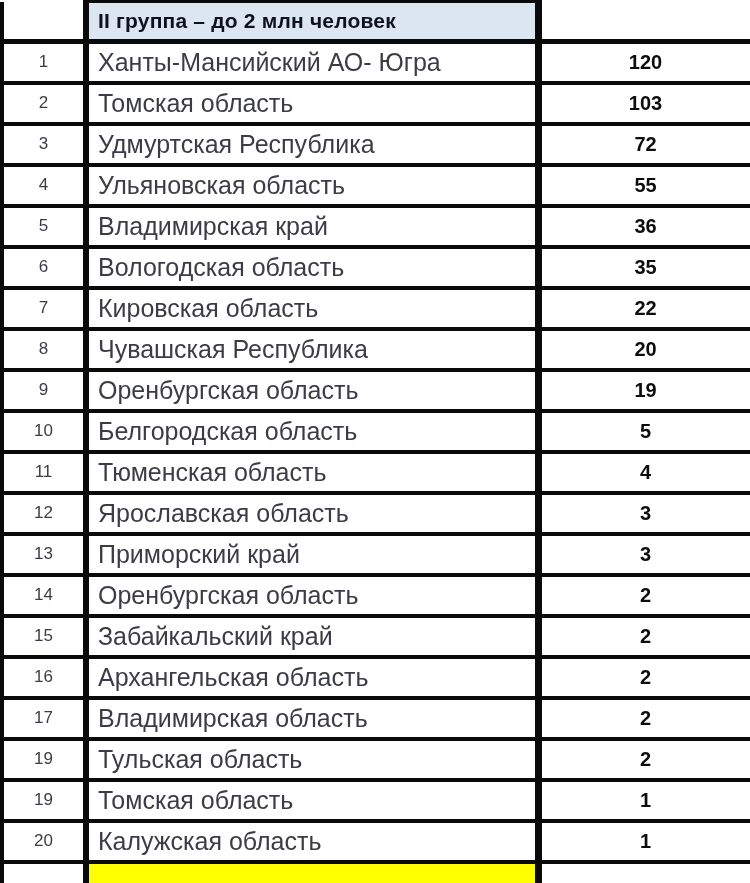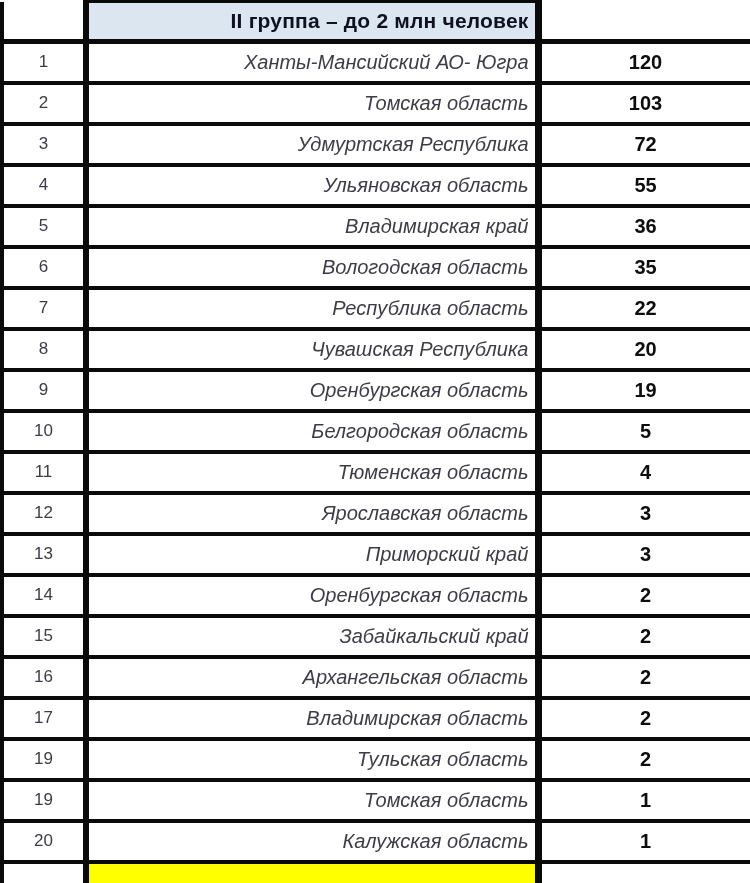--- a/index.html
+++ b/index.html
@@ -34,21 +34,21 @@
   }
 
   
   .cell-rank {
     border-left: 4px solid var(--border, #0a0a0a);
     border-right: 6px solid var(--border, #0a0a0a);
     text-align: center;
   }
   .cell-region {
     border-right: 7px solid var(--border, #0a0a0a);
-    text-align: right;
+    text-align: left;
     padding-left: 9px;
     padding-right: 6px;
   }
   .cell-value {
     border-right: 5px solid var(--border, #0a0a0a);
     text-align: center;
   }
 
   
   tr.header-row { height: 40px; }
@@ -75,23 +75,22 @@
   tr.data-row { height: 41px; }
   tr.data-row td {
     border-top: 4px solid var(--border, #0a0a0a);
     border-bottom: 4px solid var(--border, #0a0a0a);
   }
   tr.data-row .cell-rank {
     font-size: 17px;
     color: var(--body-text, #3c3c46);
   }
   tr.data-row .cell-region {
-    font-size: 20px;
+    font-size: 25px;
     color: var(--body-text, #3c3c46);
-    font-style: italic;
   }
   tr.data-row .cell-value {
     font-size: 20px;
     font-weight: bold;
     color: var(--value-text, #0d0d0d);
   }
 
   
   tr.partial-row { height: 42px; }
   tr.partial-row td {
@@ -151,21 +150,21 @@
   </tr>
 
   <tr class="data-row">
     <td class="cell-rank">6</td>
     <td class="cell-region">Вологодская область</td>
     <td class="cell-value">35</td>
   </tr>
 
   <tr class="data-row">
     <td class="cell-rank">7</td>
-    <td class="cell-region">Республика область</td>
+    <td class="cell-region">Кировская область</td>
     <td class="cell-value">22</td>
   </tr>
 
   <tr class="data-row">
     <td class="cell-rank">8</td>
     <td class="cell-region">Чувашская Республика</td>
     <td class="cell-value">20</td>
   </tr>
 
   <tr class="data-row">

